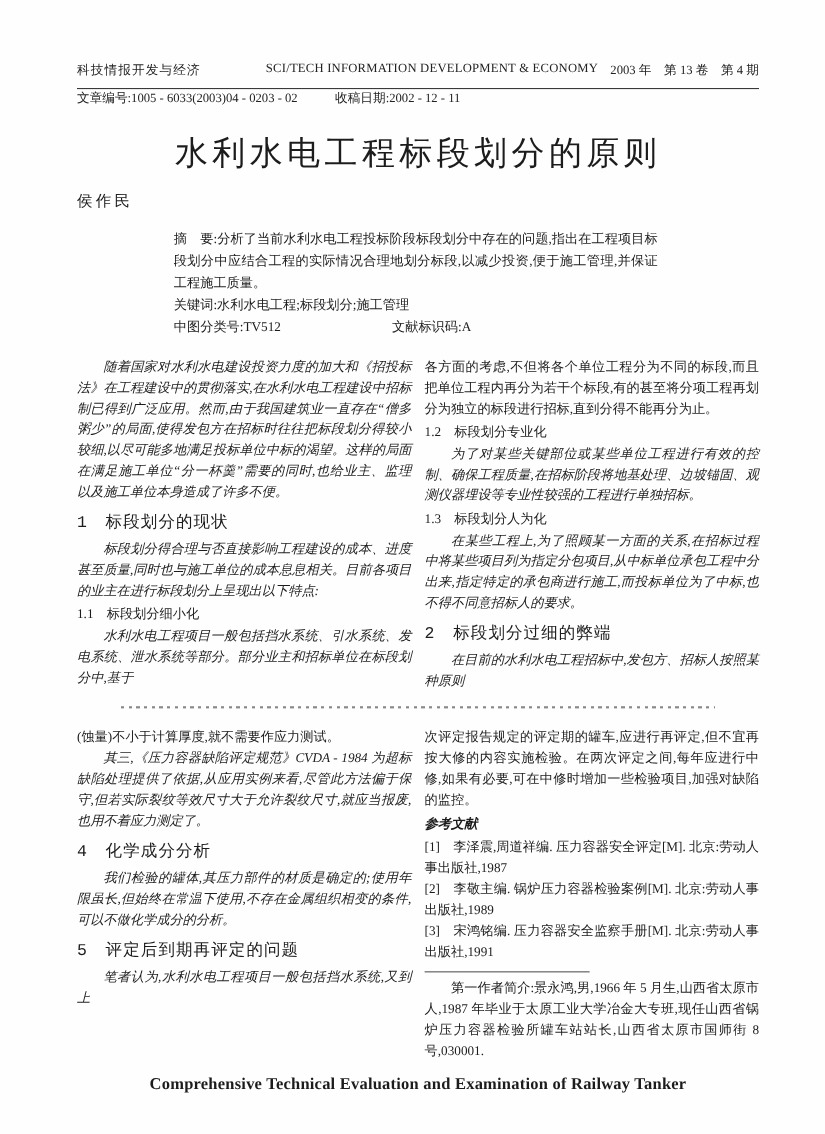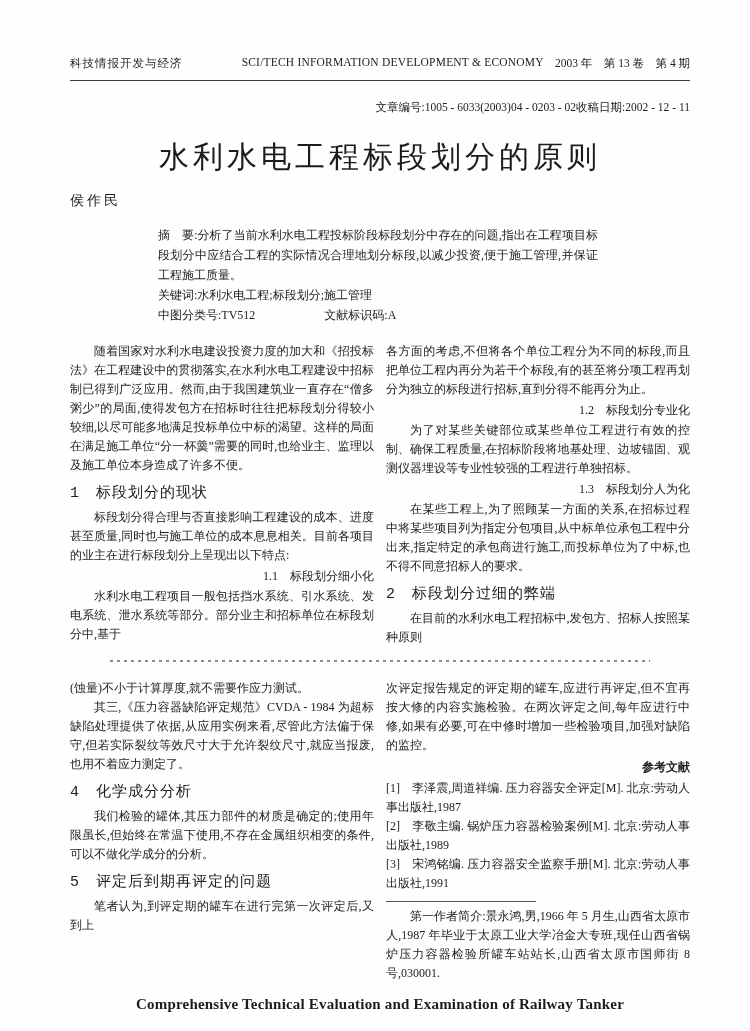--- a/index.html
+++ b/index.html
@@ -8,40 +8,40 @@
   .page {
     width:750px; height:1031px; background:#fefefe; color:#1c1c1c;
     font-family:"Liberation Serif","DejaVu Serif",serif;
     padding:56px 60px 0 70px; overflow:hidden; position:relative;
   }
   
   .header-row { display:flex; justify-content:space-between; align-items:flex-start; font-size:11.5px; color:#222; }
   .header-row .jcn { letter-spacing:1px; }
   .header-row .jen { letter-spacing:0.2px;padding-left:48px; }
   .header-rule { border-bottom:1.2px solid #3a3a3a; margin-top:9px; }
-  .info-row { display:flex; justify-content:flex-end; font-size:11.5px; margin-top:19px; color:#222; }
+  .info-row { display:flex; justify-content:flex-start; font-size:11.5px; margin-top:1px; color:#222;gap:34px; }
   
   .title { text-align:center; font-size:30px; font-weight:400; letter-spacing:4px; margin-top:22px; }
   .author { text-align:left; font-size:14px; letter-spacing:3px; margin-top:14px; }
   
   .abs-block { width:440px; margin:15px 0 0 88px; font-size:12px; line-height:20px; }
   .abs-block .abs { text-align:justify; }
   .abs-block .clc-row span { display:inline-block; }
-  .abs-block .clc-row .doc { margin-left:66px; }
+  .abs-block .clc-row .doc { margin-left:98px; }
   
   .cols { display:flex; gap:12px; margin-top:17px; }
   .col { width:304px; font-size:12px; line-height:19px; }
   .col p { text-align:justify; }
-  .col p.ind { text-indent:2em; }
+  .col p.ind { text-indent:2em;font-style:italic; }
   .h-big { font-size:15px; font-weight:400; margin:9px 0 5px; letter-spacing:1px;font-family:Liberation Mono, monospace; }
-  .h-sub { font-size:12px; font-weight:400; margin:2px 0 1px;text-align:right; }
+  .h-sub { font-size:12px; font-weight:400; margin:2px 0 1px; }
   
   .dot-rule { height:2px; width:87%; margin:13px auto 11px;
     background:repeating-linear-gradient(90deg,#8a8a8a 0 3px,transparent 3px 7px); }
-  .refs-title { text-align:right; font-weight:700; font-size:12px; margin:3px 0 2px; }
+  .refs-title { text-align:left; font-weight:700; font-size:12px; margin:3px 0 2px;font-style:italic; }
   .ref { text-align:justify; }
   .bio-rule { width:150px; border-top:1px solid #555; margin:8px 0 5px; }
   .bio { text-align:justify; text-indent:2em; }
   
   .en-title { text-align:center; font-size:15px; font-weight:700; margin-top:13px; letter-spacing:0.2px; }
 </style>
 </head>
 <body>
 
 <div class="page">
@@ -90,21 +90,21 @@
 
   <div class="dot-rule"></div>
 
   <div class="cols">
     <div class="col">
       <p>(蚀量)不小于计算厚度,就不需要作应力测试。</p>
       <p class="ind">其三,《压力容器缺陷评定规范》CVDA - 1984 为超标缺陷处理提供了依据,从应用实例来看,尽管此方法偏于保守,但若实际裂纹等效尺寸大于允许裂纹尺寸,就应当报废,也用不着应力测定了。</p>
       <div class="h-big">4　化学成分分析</div>
       <p class="ind">我们检验的罐体,其压力部件的材质是确定的;使用年限虽长,但始终在常温下使用,不存在金属组织相变的条件,可以不做化学成分的分析。</p>
       <div class="h-big">5　评定后到期再评定的问题</div>
-      <p class="ind">笔者认为,到评定期的罐车在进行完第一次评定后,又到上</p>
+      <p class="ind">笔者认为,水利水电工程项目一般包括挡水系统,又到上</p>
     </div>
     <div class="col">
       <p>次评定报告规定的评定期的罐车,应进行再评定,但不宜再按大修的内容实施检验。在两次评定之间,每年应进行中修,如果有必要,可在中修时增加一些检验项目,加强对缺陷的监控。</p>
       <div class="refs-title">参考文献</div>
       <p class="ref">[1]　李泽震,周道祥编. 压力容器安全评定[M]. 北京:劳动人事出版社,1987</p>
       <p class="ref">[2]　李敬主编. 锅炉压力容器检验案例[M]. 北京:劳动人事出版社,1989</p>
       <p class="ref">[3]　宋鸿铭编. 压力容器安全监察手册[M]. 北京:劳动人事出版社,1991</p>
       <div class="bio-rule"></div>
       <p class="bio">第一作者简介:景永鸿,男,1966 年 5 月生,山西省太原市人,1987 年毕业于太原工业大学冶金大专班,现任山西省锅炉压力容器检验所罐车站站长,山西省太原市国师街 8 号,030001.</p>
     </div>

